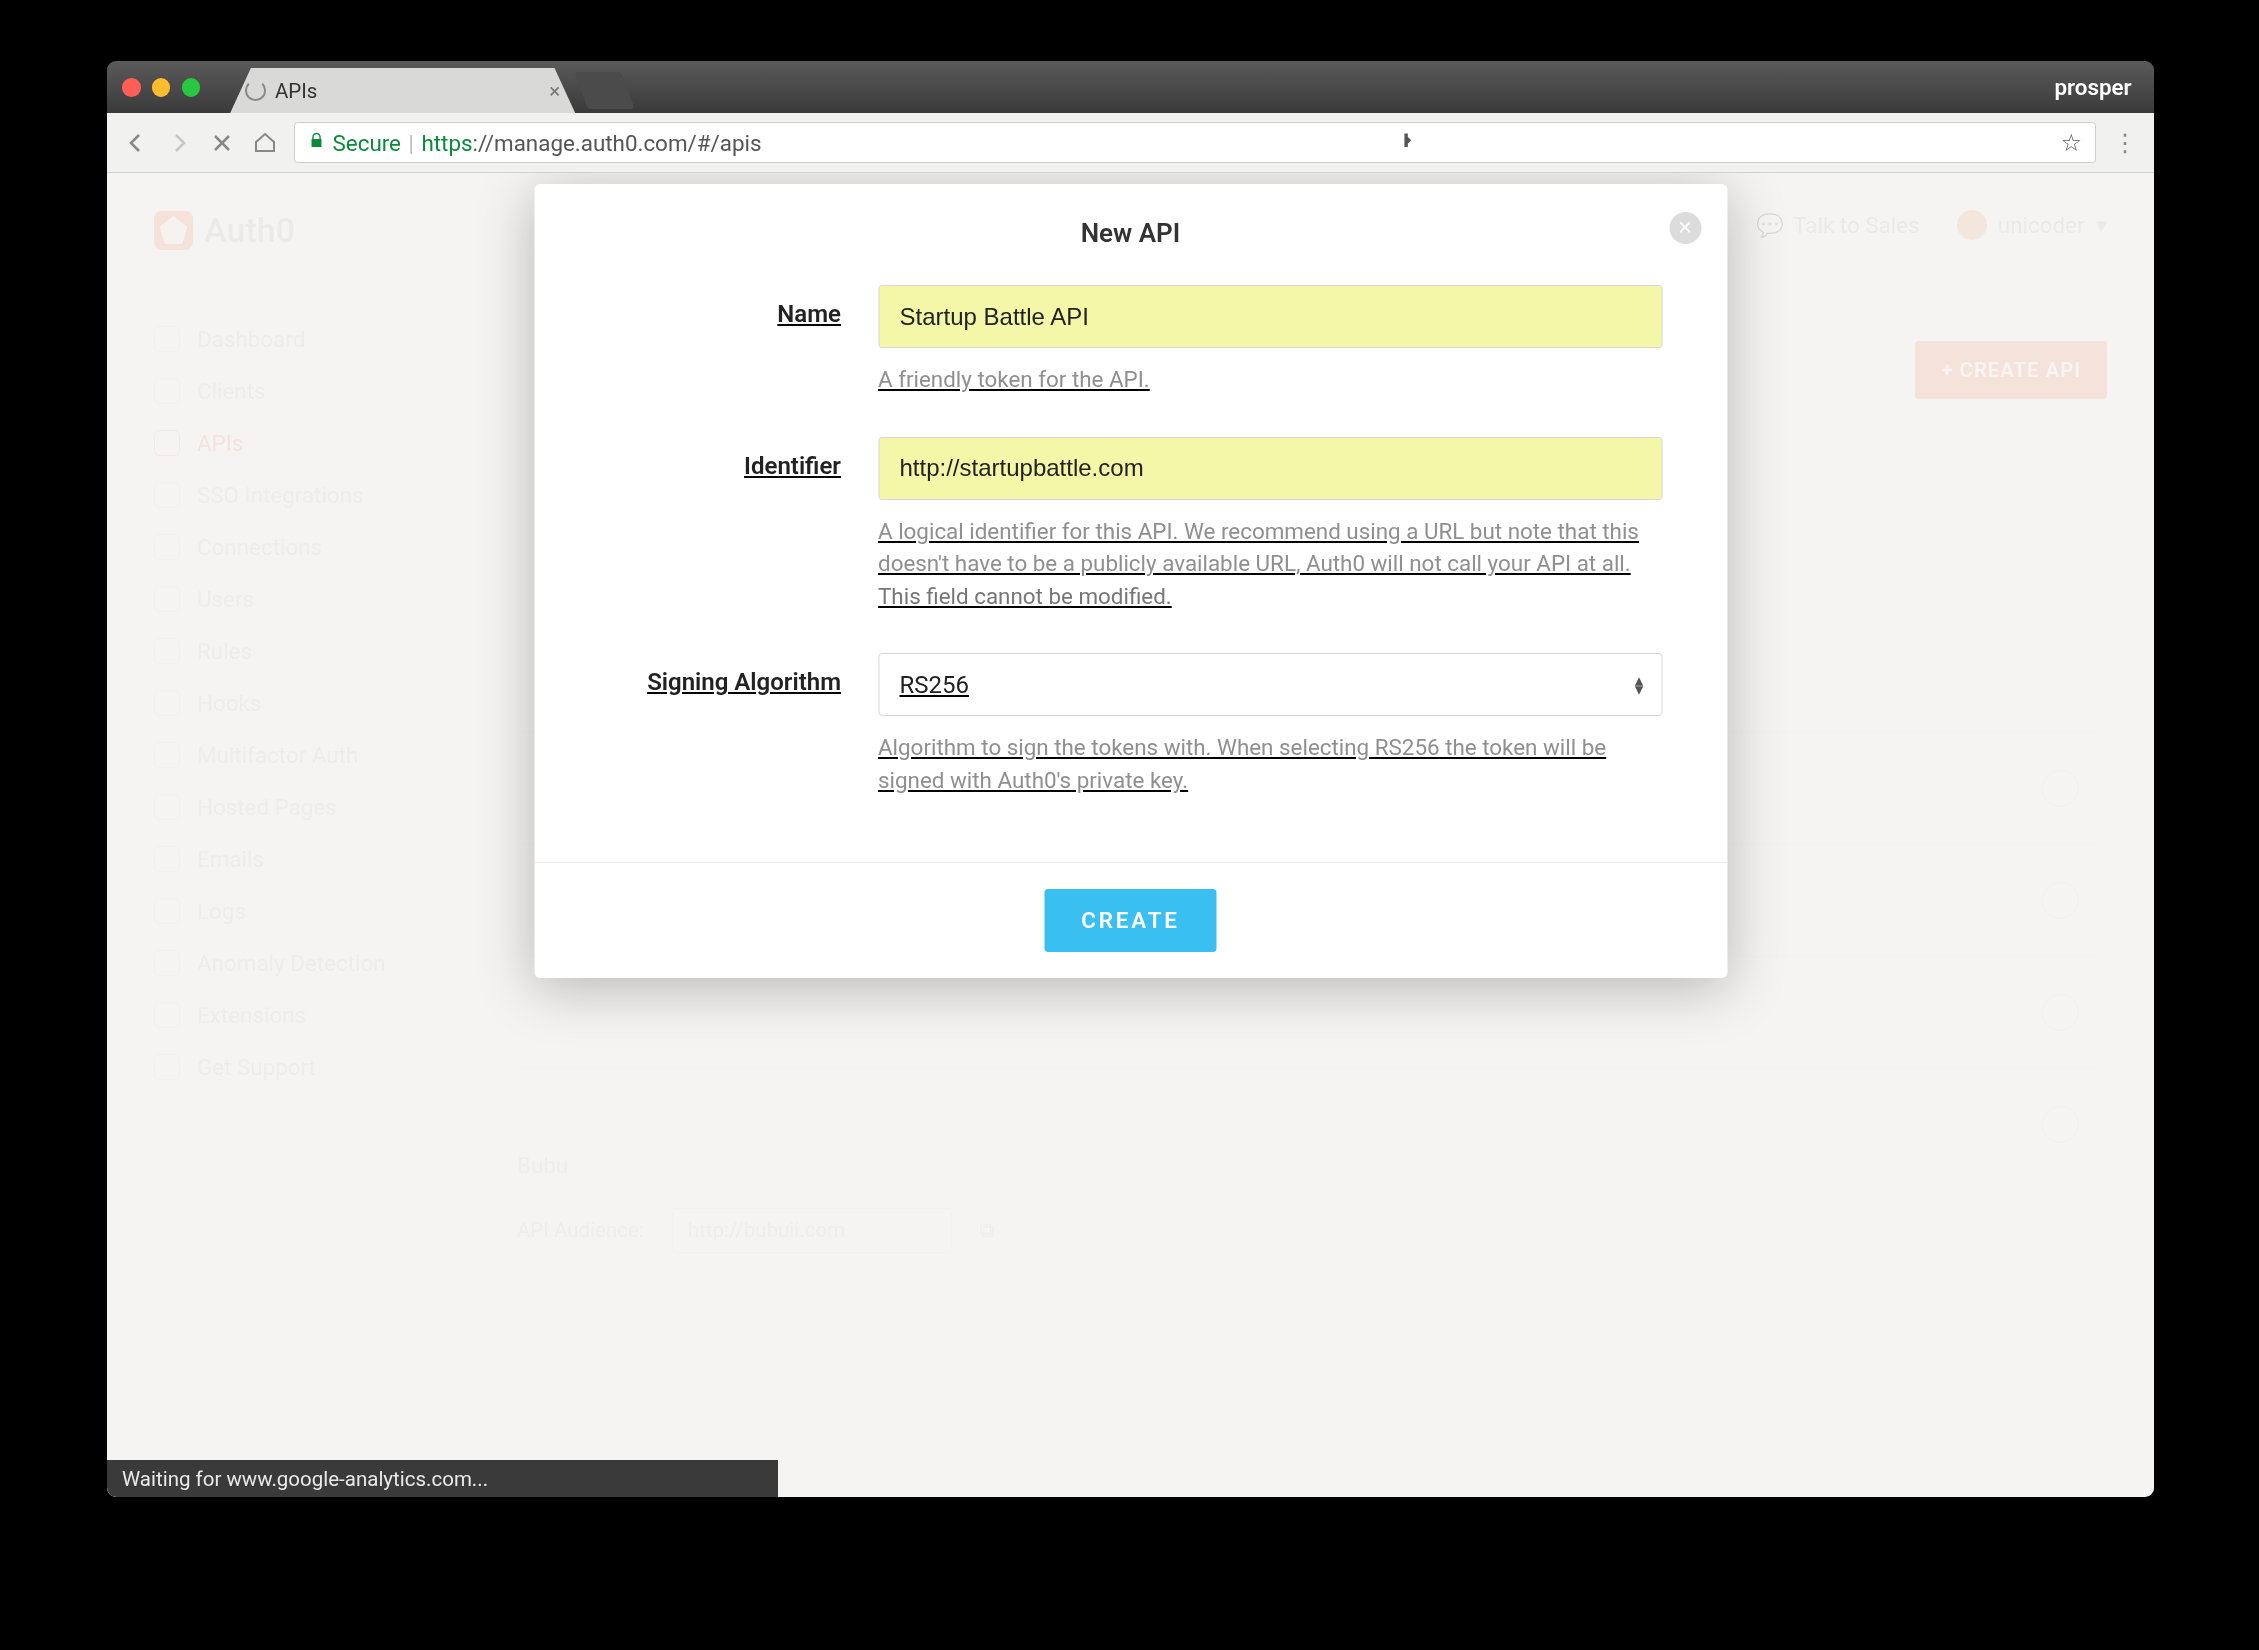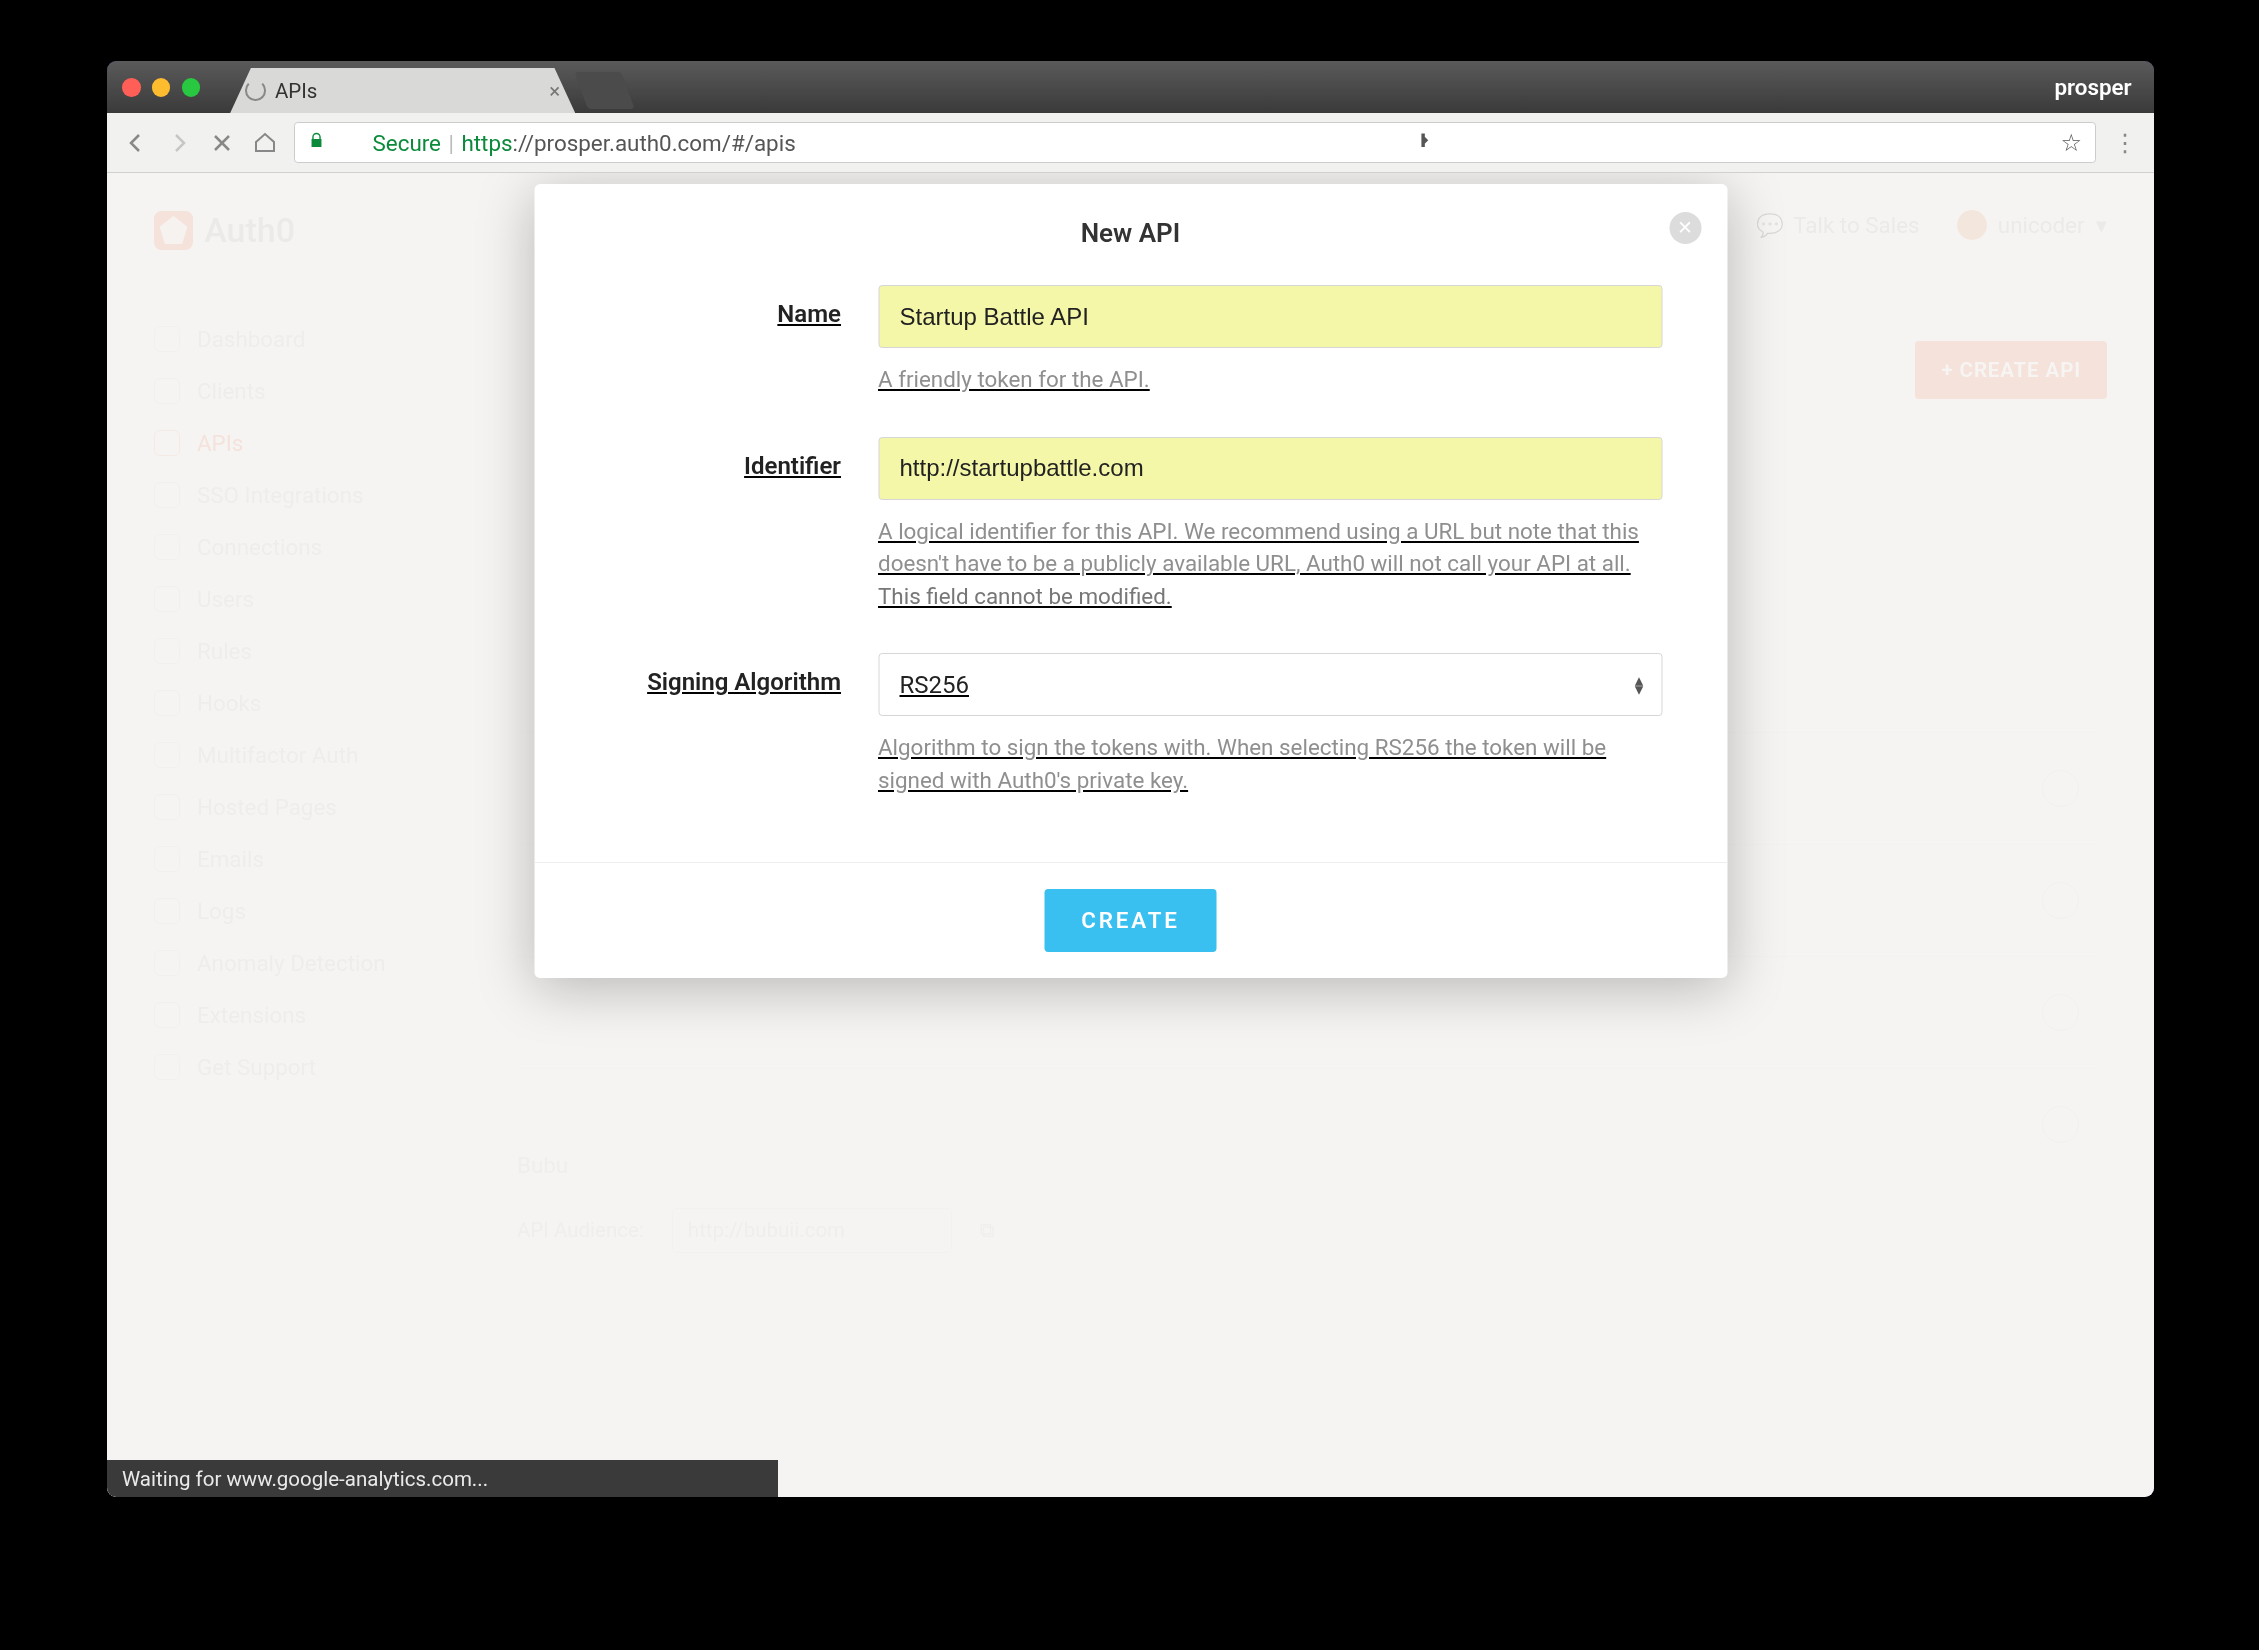--- a/index.html
+++ b/index.html
@@ -15,21 +15,21 @@
   .tab-title { font-size:20.5px; color:#333; }
   .tab-close { margin-left:auto; font-size:20.5px; color:#777; }
   .newtab-skew { width:47px; height:37px; background:#4b4b4b; margin-left:5.6px; margin-bottom:3.7px; transform:skewX(20deg); border-radius:3.7px;}
   .menubar-right { position:absolute; right:22.4px; top:13px; color:#fff; font-size:22.4px; font-weight:600; }
   
   .toolbar { height:60px; background:#f1f1f0; display:flex; align-items:center; padding:0 15px; gap:15px; border-bottom:0.9px solid #d0d0d0; }
   .nav-btn { width:28px; height:28px; color:#888; display:flex; align-items:center; justify-content:center; }
   .nav-btn svg { width:24px; height:24px; }
   .addrbar { flex:1; height:41px; background:#fff; border:0.9px solid #ccc; border-radius:3.7px; display:flex; align-items:center; padding:0 13px; gap:7.5px; font-size:22.4px; }
   .lock { color:#0a8a3a; font-size:18.6px; }
-  .secure { color:#0a8a3a; font-size:22.4px;margin-left:40px; }
+  .secure { color:#0a8a3a; font-size:22.4px; }
   .addr-divider { color:#bbb; }
   .url-scheme { color:#0a8a3a; }
   .url-rest { color:#555; }
   .keyico, .starico { color:#555; font-size:24px; margin-left:auto; }
   .kebab { width:28px; text-align:center; color:#888; font-size:24px; }
   
   .viewport { position:relative; width:100%; height:calc(100% - 52px - 60px); background:#f5f4f2; overflow:hidden; }
   
   .app-behind { position:absolute; inset:0; padding:37px 47px; filter: opacity(0.25); }
   .brand-row { display:flex; align-items:center; gap:11.2px; margin-bottom:56px; }
@@ -116,21 +116,21 @@
         </svg>
     </div>
     <div class="addrbar">
       <span class="lock">
         <svg width="17" height="17" viewBox="0 0 24 24" fill="#0a8a3a">
             <path d="M6 10V7a6 6 0 0112 0v3h1v11H5V10h1zm2 0h8V7a4 4 0 00-8 0v3z"></path>
           </svg>
       </span>
       <span class="secure">Secure</span>
       <span class="addr-divider">|</span>
-      <span><span class="url-scheme">https</span><span class="url-rest">://prosper.auth0.com/#/apis</span></span>
+      <span><span class="url-scheme">https</span><span class="url-rest">://manage.auth0.com/#/apis</span></span>
       <span class="keyico">
         <svg width="20.5" height="20.5" viewBox="0 0 24 24" fill="#555">
             <path d="M4 4h4v16H4zM4 4l8 8-8 8"></path>
           </svg>
       </span>
       <span class="starico">☆</span>
     </div>
     <div class="kebab">⋮</div>
   </div>
 

